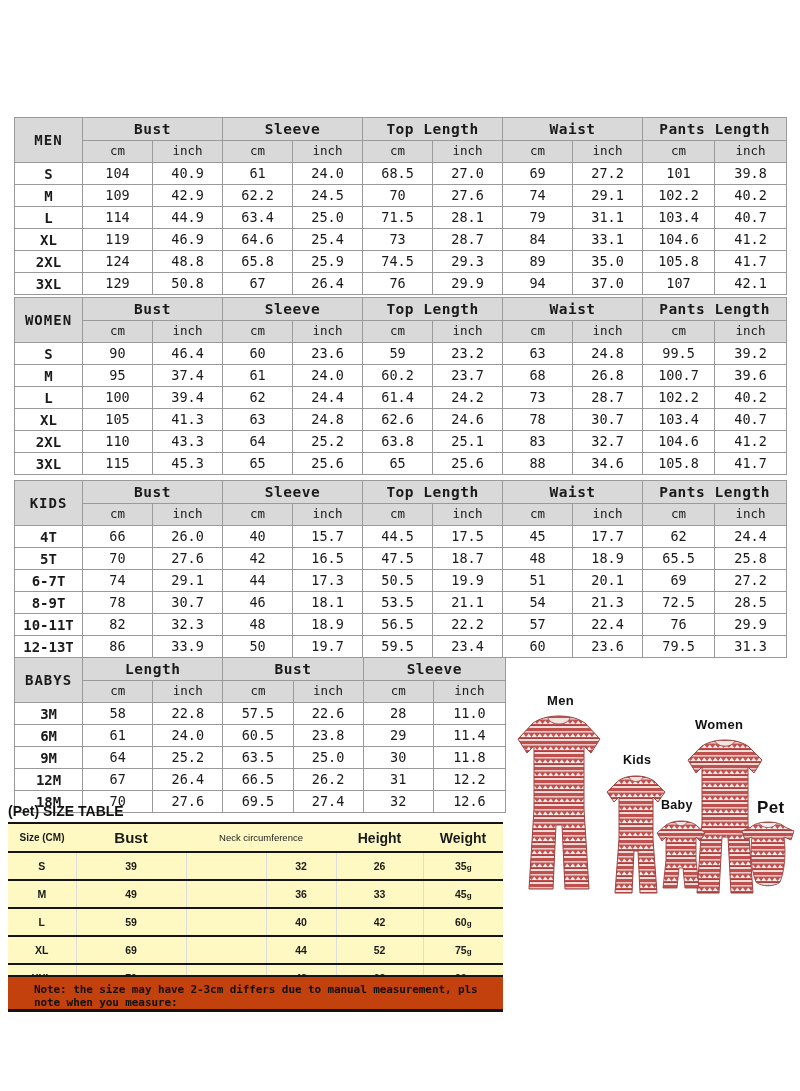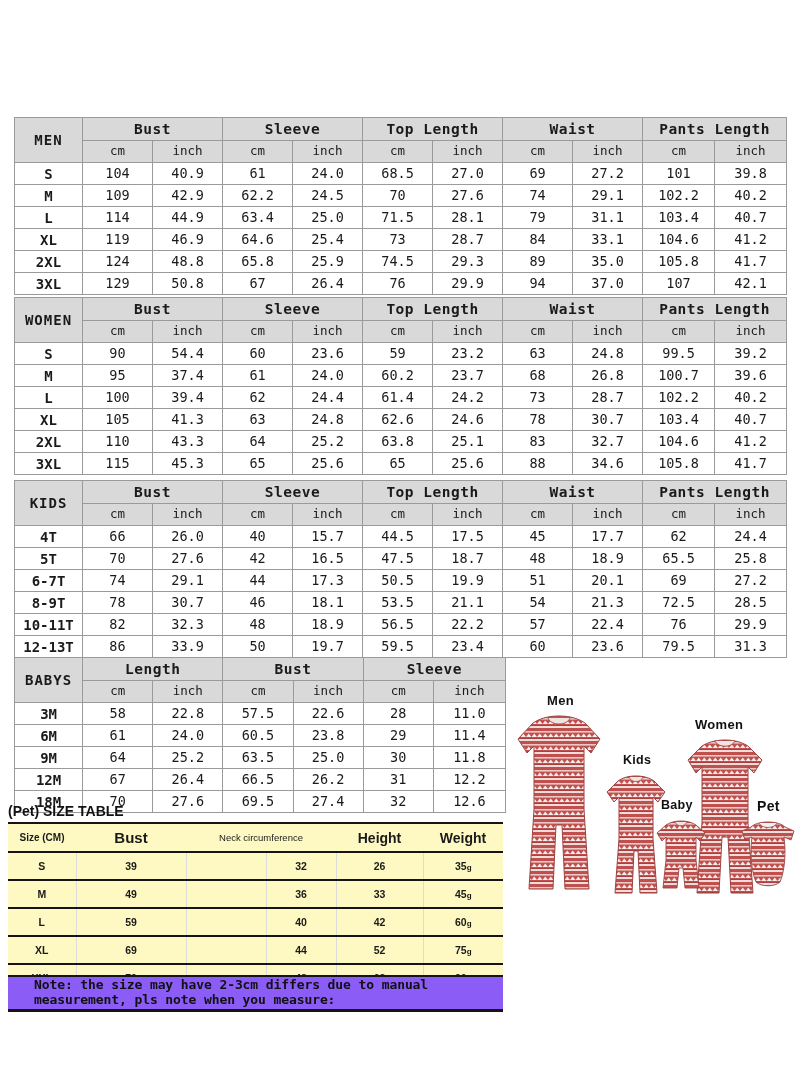--- a/index.html
+++ b/index.html
@@ -84,25 +84,25 @@
   .ptable .ph-neck{font-size:9.5px;font-weight:400;}
   .ptable .ph-height,.ptable .ph-weight{font-size:14px;font-weight:600;}
   .ptable .pv-size{font-size:10.5px;font-weight:bold;}
   .ptable .pv{font-size:10.5px;font-weight:bold;margin-left:48px;}
   .ptable .pv .u{font-size:8px;}
   .noterow{
     position:absolute;
     border-top:2px solid #141414;
     border-bottom:3px solid #141414;
     box-sizing:border-box;
-    display:flex;align-items:flex-start;
+    display:flex;align-items:flex-end;
     font-family:"DejaVu Sans Mono","Liberation Mono",monospace;
-    font-size:13px;font-weight:bold;letter-spacing:-0.1px;
+    font-size:11px;font-weight:bold;letter-spacing:-0.1px;
     color:#111;
-    background:#8b5cf6;
+    background:#c2410c;
   }
 
   
   .photos{position:absolute;}
   .plabel{
     position:absolute;
     font-family:"Liberation Sans",sans-serif;
     font-weight:bold;color:#111;
     letter-spacing:.3px;
   }
@@ -261,21 +261,21 @@
         <td class="unit">cm</td>
         <td class="unit">inch</td>
         <td class="unit">cm</td>
         <td class="unit">inch</td>
         <td class="unit">cm</td>
         <td class="unit">inch</td>
       </tr>
       <tr class="r">
         <td class="sz">S</td>
         <td class="val">90</td>
-        <td class="val">54.4</td>
+        <td class="val">46.4</td>
         <td class="val">60</td>
         <td class="val">23.6</td>
         <td class="val">59</td>
         <td class="val">23.2</td>
         <td class="val">63</td>
         <td class="val">24.8</td>
         <td class="val">99.5</td>
         <td class="val">39.2</td>
       </tr>
       <tr class="r">
@@ -646,21 +646,21 @@
     <div class="plabel" style="left:156px;top:113px;font-size:12.5px;">Baby</div>
     <div class="garment" style="left:150px;top:133px;">
       <svg width="52" height="75" viewBox="0 0 52 75">
         <path d="M26 3 C19 3 14 5 11 7 L2 15 L7 23 L11 19 L11 42
                  L8 70 L22 70 L24 50 L28 50 L30 70 L44 70 L41 42
                  L41 19 L45 23 L50 15 L41 7 C38 5 33 3 26 3 Z" fill="url(#fi)" stroke="#9c4341" stroke-width="0.9"></path>
         <path d="M20 4 C22 9 30 9 32 4" fill="#f2e3e1" stroke="#a7504d" stroke-width="0.8"></path>
       </svg>
     </div>
 
-    <div class="plabel" style="left:252px;top:113px;font-size:14px;">Pet</div>
+    <div class="plabel" style="left:252px;top:113px;font-size:17px;">Pet</div>
     <div class="garment" style="left:234px;top:133px;">
       <svg width="58" height="72" viewBox="0 0 58 72">
         <path d="M29 4 C21 4 15 6 12 9 L3 13 L6 22 L13 19
                  C11 34 12 52 17 64 C22 69 36 69 41 64
                  C46 52 47 34 45 19 L52 22 L55 13 L46 9
                  C43 6 37 4 29 4 Z" fill="url(#fi)" stroke="#9c4341" stroke-width="0.9"></path>
         <path d="M20 5 C23 11 35 11 38 5" fill="#eef0f2" stroke="#a7504d" stroke-width="0.8"></path>
       </svg>
     </div>
   </div>

